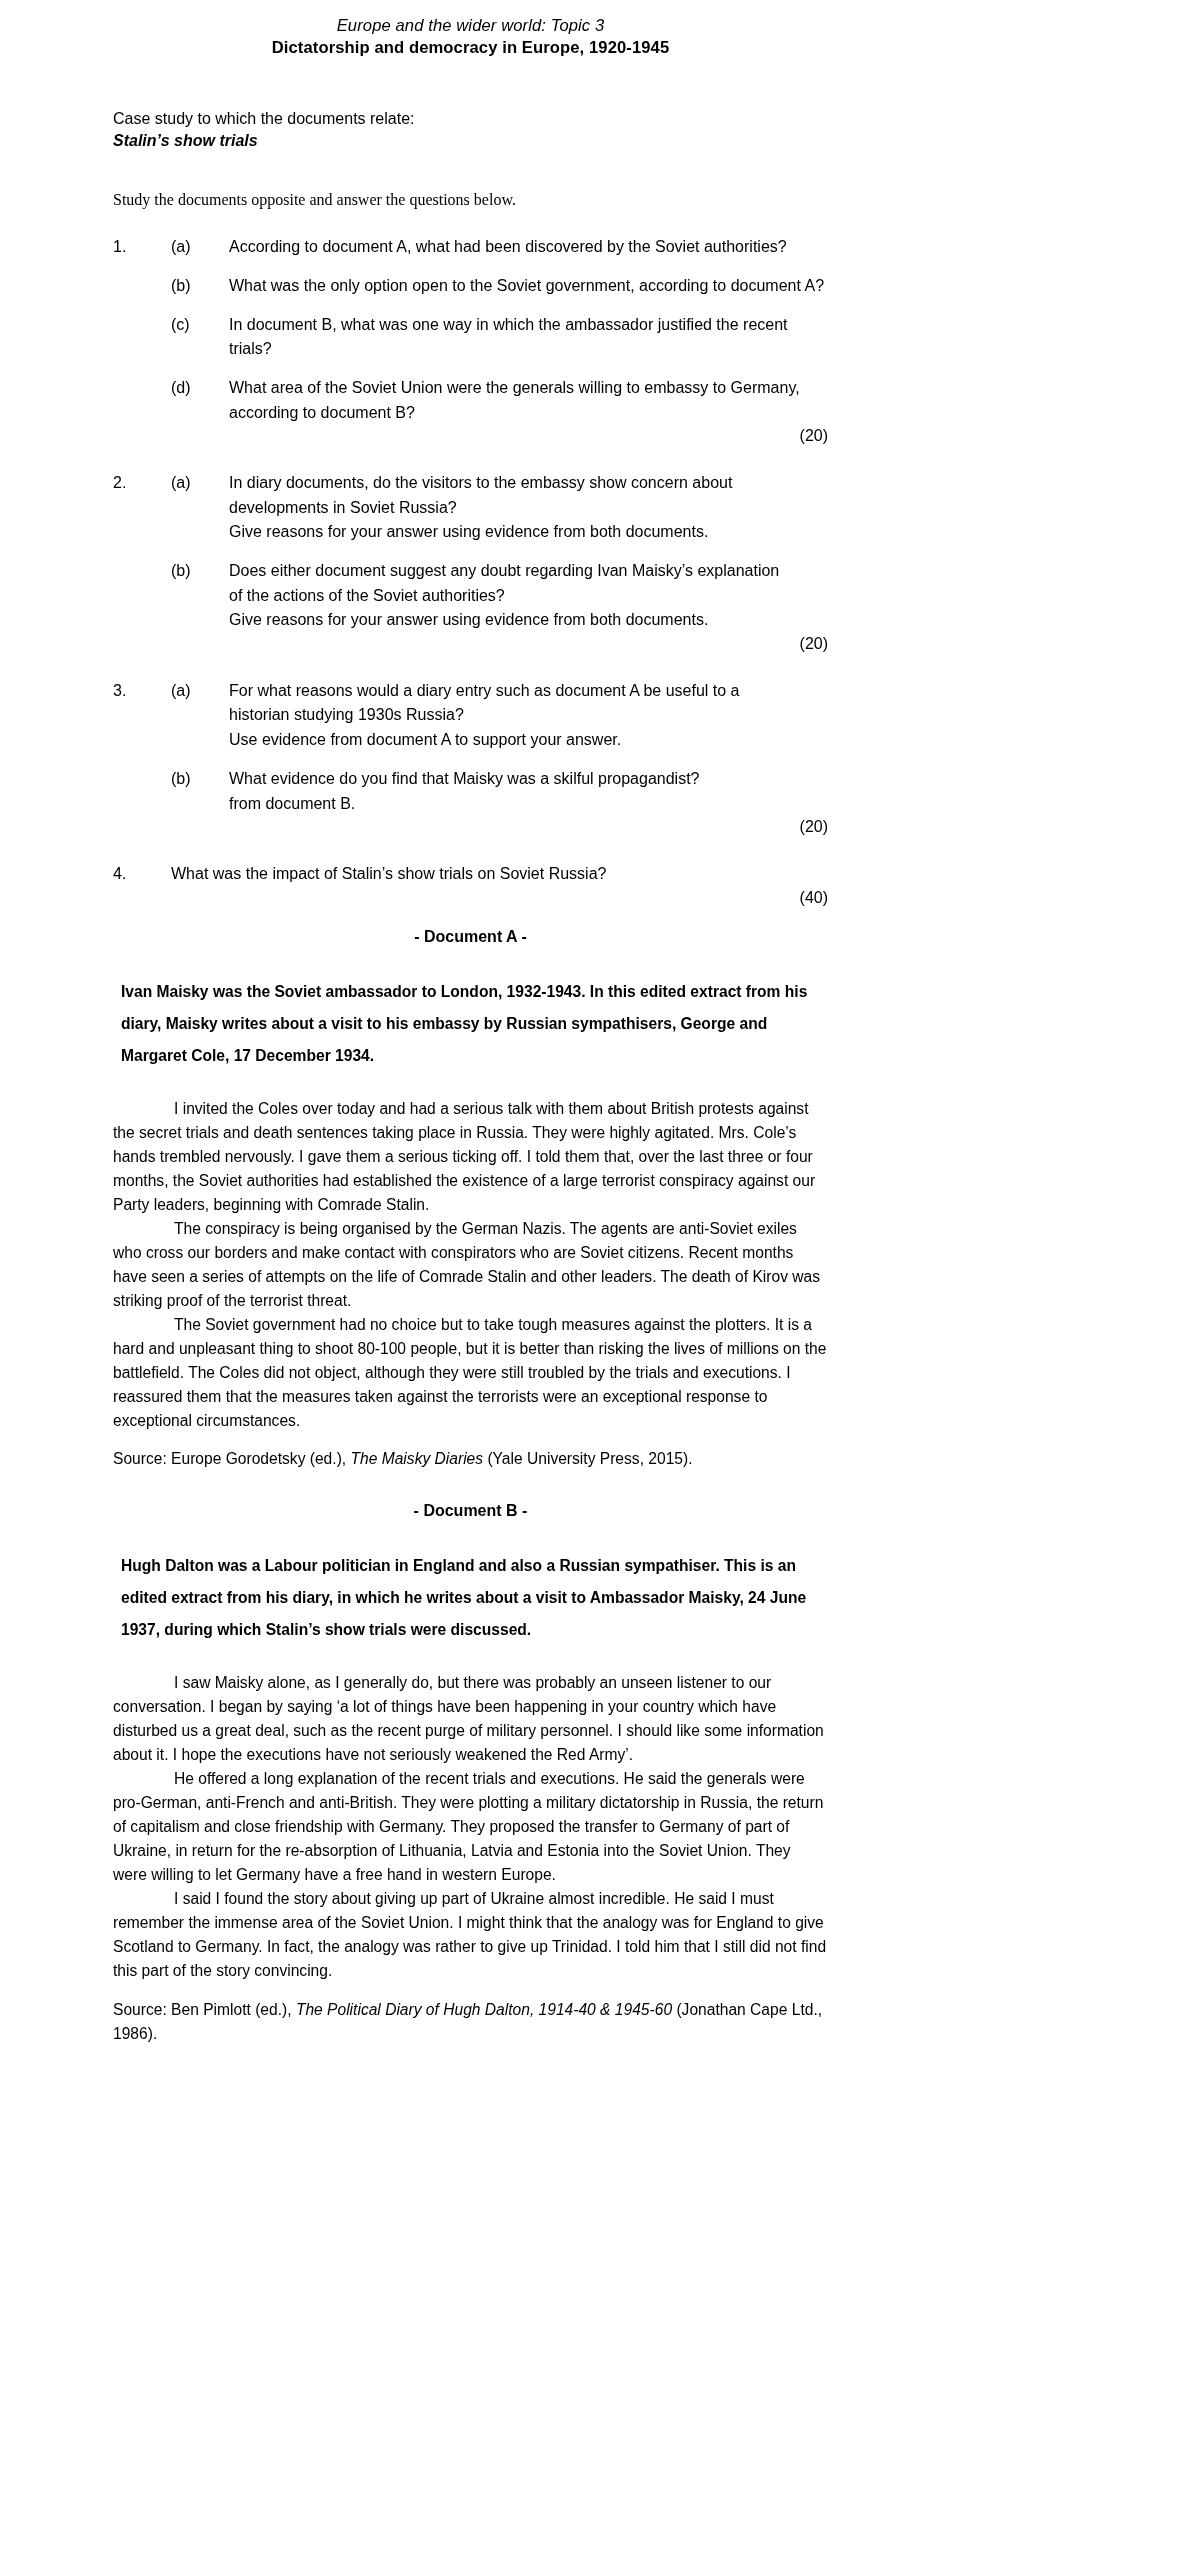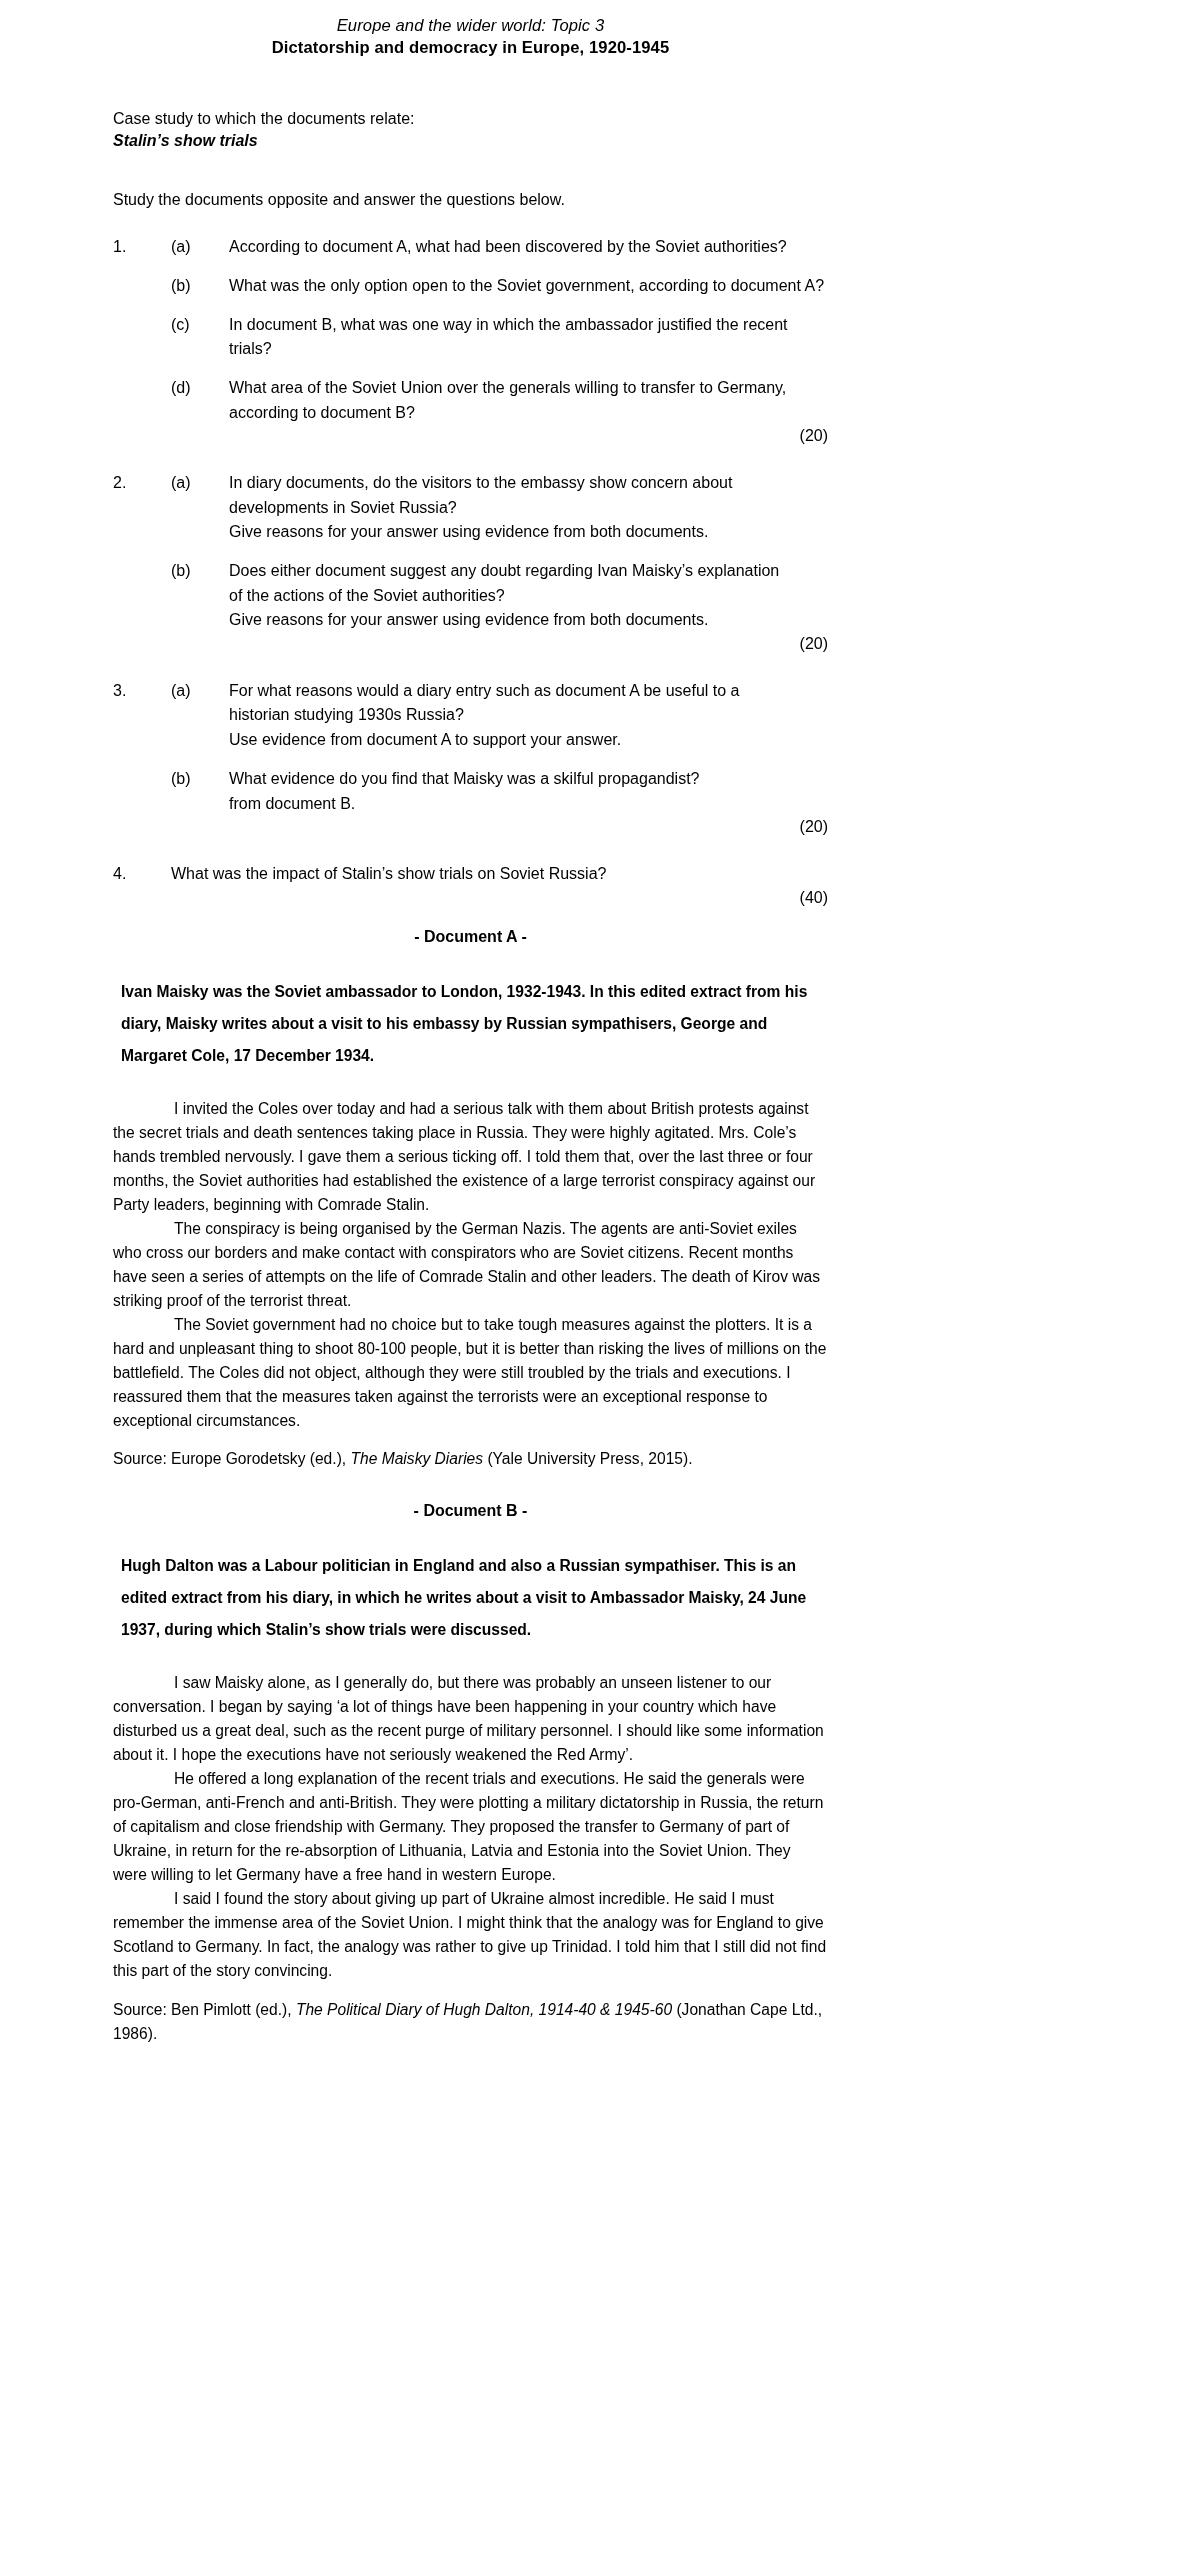--- a/index.html
+++ b/index.html
@@ -57,20 +57,21 @@
     font-size: 16px;
     line-height: 22px;
     font-weight: bold;
     font-style: italic;
     margin: 0;
   }
   .instruction {
     font-size: 16px;
     line-height: 22px;
     margin: 0;
+    font-family: Liberation Serif, serif;
   }
 
   
   .q-block { margin: 0; }
   .q-row {
     display: flex;
     align-items: flex-start;
     font-size: 16px;
     line-height: 24.5px;
   }
@@ -172,21 +173,21 @@
           <div class="q-letter">(c)</div>
           <div class="q-text">
             <span class="sub-line">In document B, what was one way in which the ambassador justified the recent trials?</span>
           </div>
         </div>
         <div class="spacer-22"></div>
         <div class="q-row">
           <div class="q-num"></div>
           <div class="q-letter">(d)</div>
           <div class="q-text">
-            <span class="sub-line">What area of the Soviet Union over the generals willing to transfer to Germany,</span>
+            <span class="sub-line">What area of the Soviet Union were the generals willing to embassy to Germany,</span>
             <span class="sub-line">according to document B?</span>
           </div>
         </div>
         <div class="marks">(20)</div>
       </div>
       <div class="spacer-36"></div>
       <div class="q-block">
         <div class="q-row">
           <div class="q-num">2.</div>
           <div class="q-letter">(a)</div>

